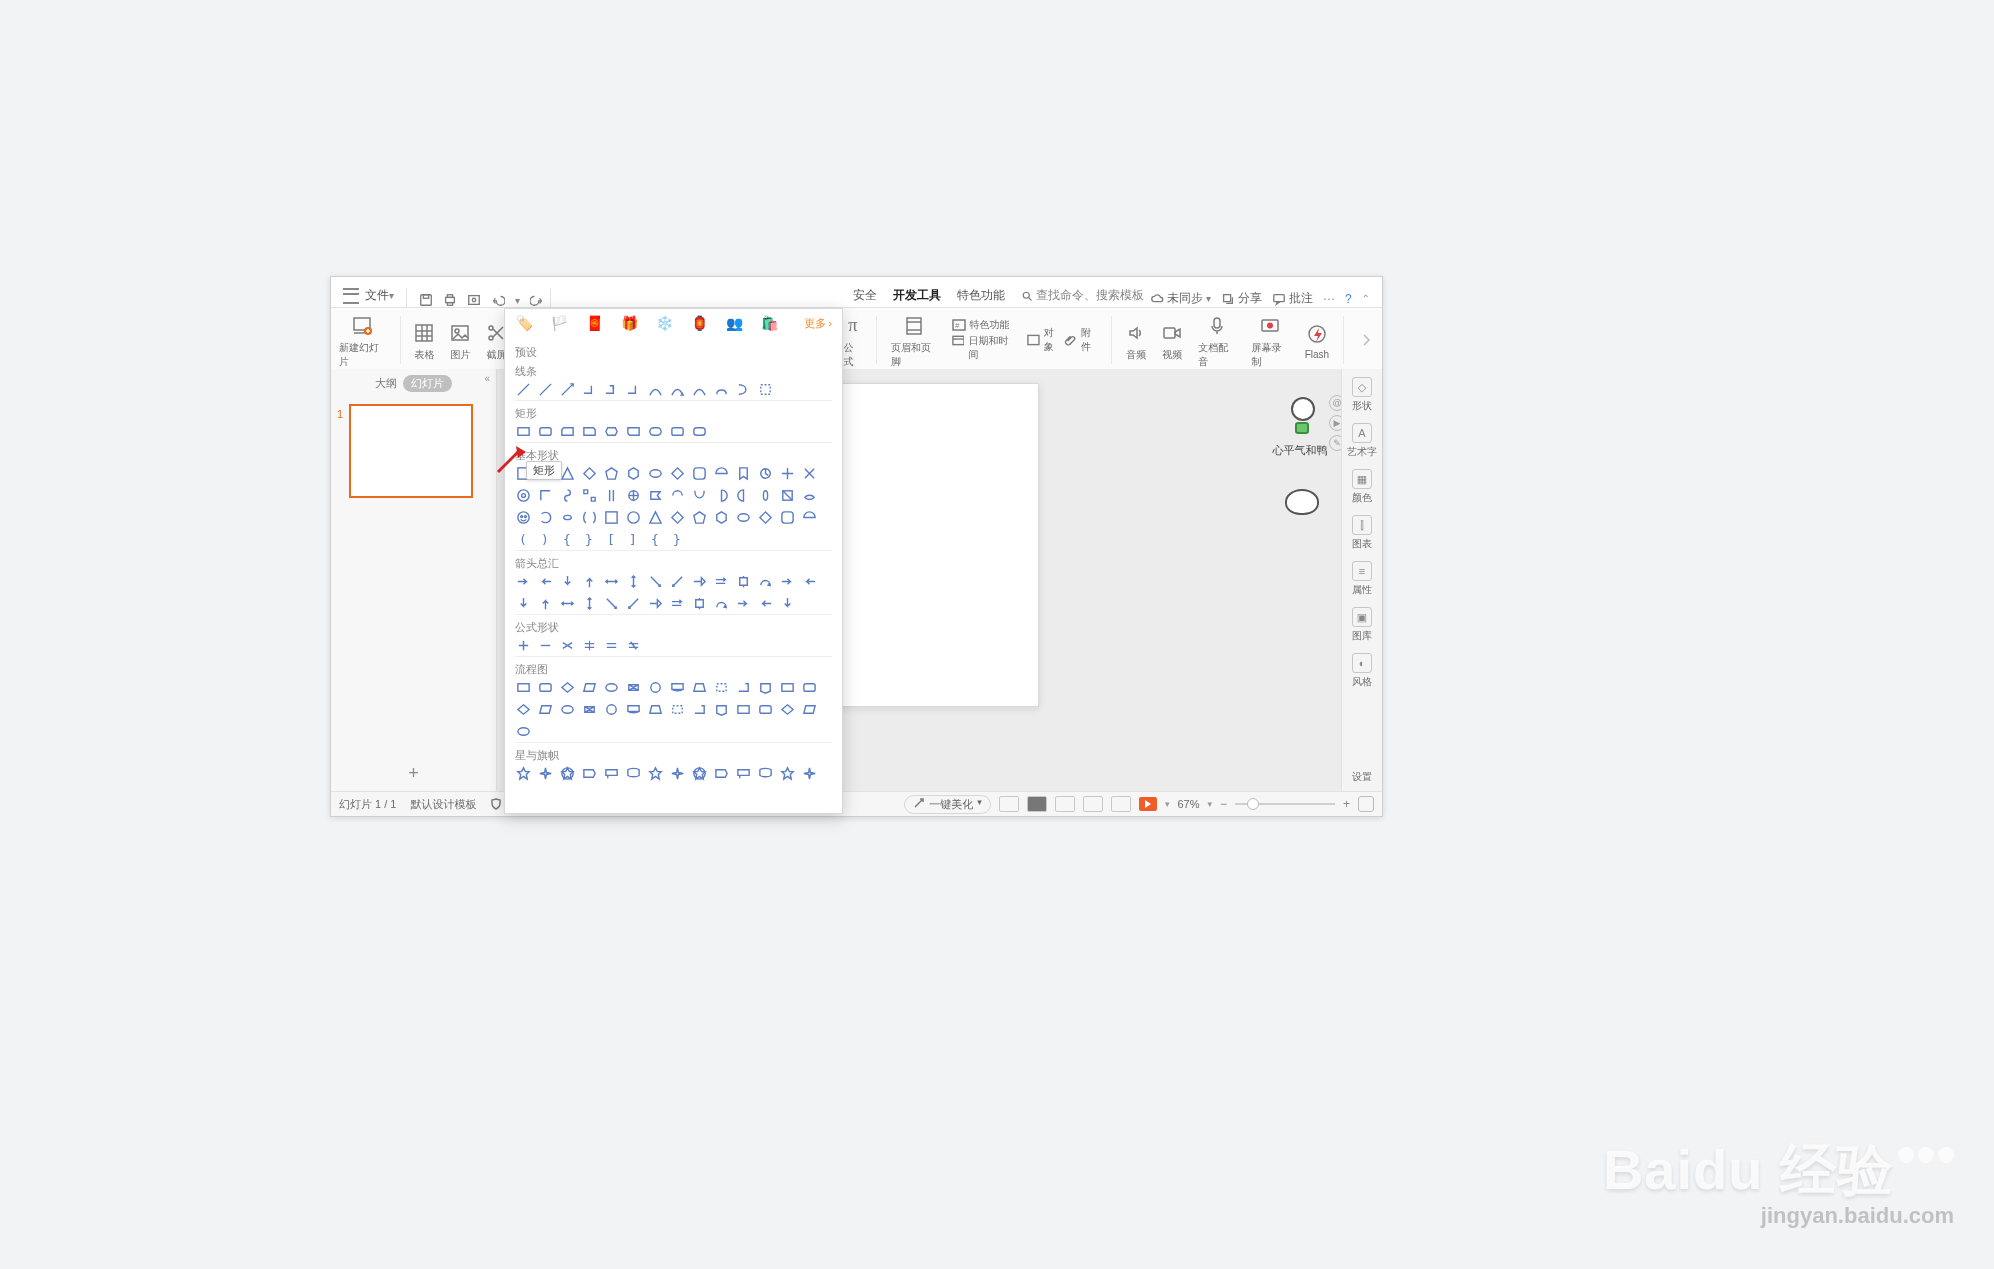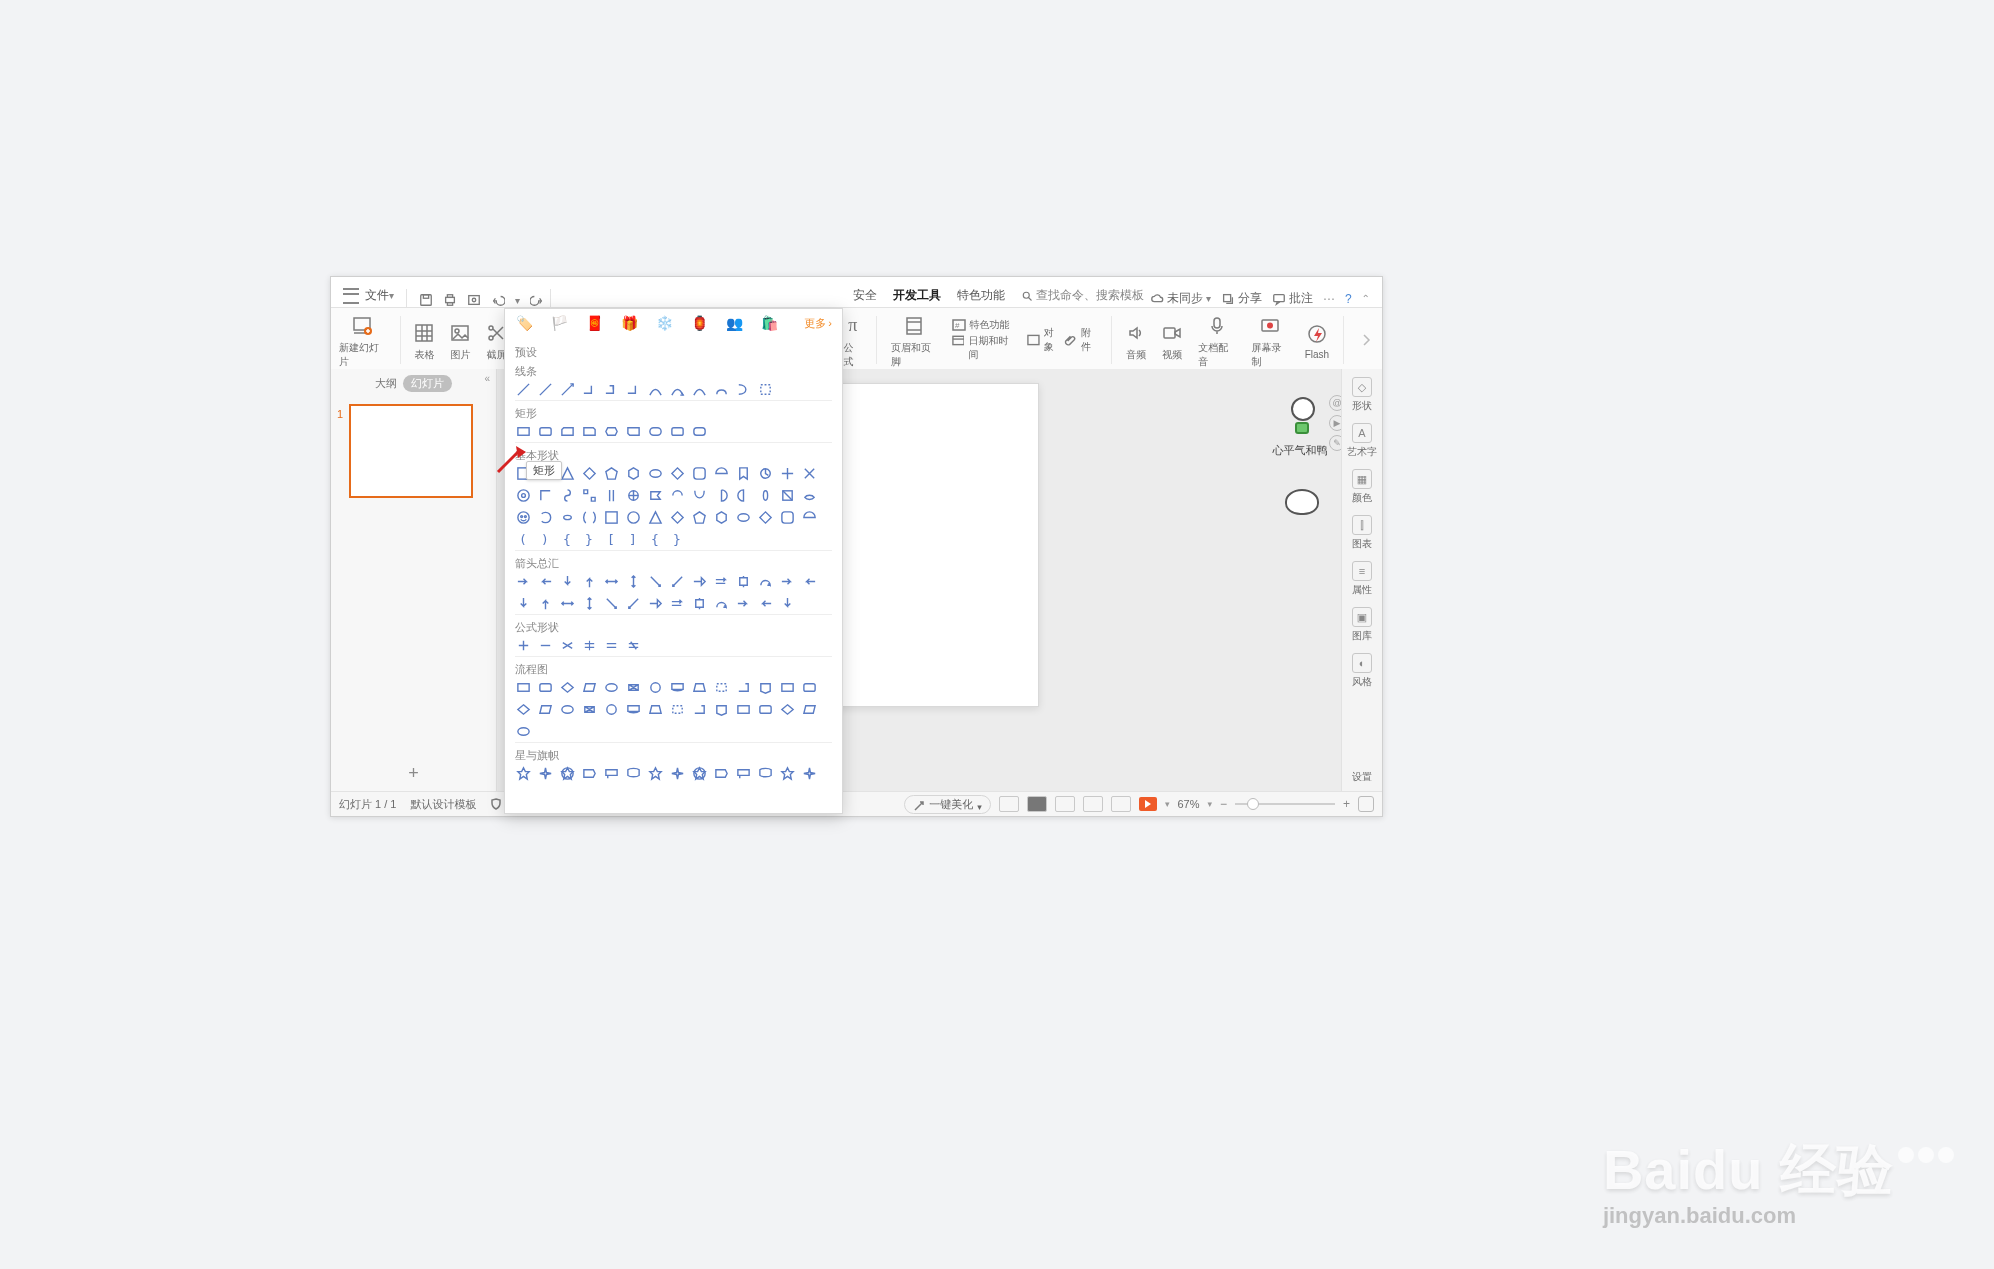--- a/index.html
+++ b/index.html
@@ -131,21 +131,21 @@
   }
   .status .right{margin-left:auto;display:flex;align-items:center;gap:8px}
   .status .vbtn{width:18px;height:14px;border:1px solid #c9c9c9;border-radius:2px}
   .status .play{width:18px;height:14px;background:#ef5b29;border-radius:2px;position:relative}
   .status .play:after{content:"";position:absolute;left:6px;top:3px;border-left:6px solid #fff;border-top:4px solid transparent;border-bottom:4px solid transparent}
   .status .slider{width:100px;height:2px;background:#cfcfcf;position:relative}
   .status .slider .knob{width:10px;height:10px;border:1px solid #bbb;border-radius:50%;background:#fff;position:absolute;left:12px;top:-5px}
   .status .plus,.status .minus{font-size:12px;color:#888}
   .status .fit{width:14px;height:14px;border:1px solid #bbb;border-radius:3px;position:relative}
   .status .shield{color:#888}
-  .status .pill{display:flex;align-items:flex-end;gap:4px;border:1px solid #d6d6d6;border-radius:10px;padding:1px 8px;font-size:11px;color:#666}
+  .status .pill{display:flex;align-items:flex-start;gap:4px;border:1px solid #d6d6d6;border-radius:10px;padding:1px 8px;font-size:11px;color:#666}
   
   .popover{
     position:absolute;
     left:173px; top:31px;
     width:337px; height:504px;
     background:#fff;
     border:1px solid #d8d8d8;
     box-shadow:0 4px 16px rgba(0,0,0,.18);
     z-index:50;
     overflow:hidden;
@@ -175,21 +175,21 @@
   .tooltip{
     position:absolute;left:195px;top:184px;z-index:61;
     background:#fff;border:1px solid #c9c9c9;border-radius:2px;
     font-size:11px;color:#444;padding:1px 6px;
     box-shadow:0 1px 3px rgba(0,0,0,.15);
   }
   
   .wm{
     position:absolute;right:40px;bottom:40px;
     opacity:.8;pointer-events:none;
-    text-align:left;
+    text-align:right;
     font-weight:bold;
     margin-top:6px;
   }
   .wm .big{font-size:56px;color:rgba(255,255,255,.9);text-shadow:0 2px 4px rgba(0,0,0,.15);letter-spacing:1px}
   .wm .paw{display:inline-flex;gap:4px;margin-left:4px;vertical-align:26px}
   .wm .paw span{width:16px;height:16px;border-radius:50%;background:rgba(255,255,255,.85)}
   .wm .url{font-size:22px;color:rgba(160,160,160,.75);margin-top:-6px}
   
   .icn{stroke:#7c7c7c;fill:none;stroke-width:1.5}
 </style>

